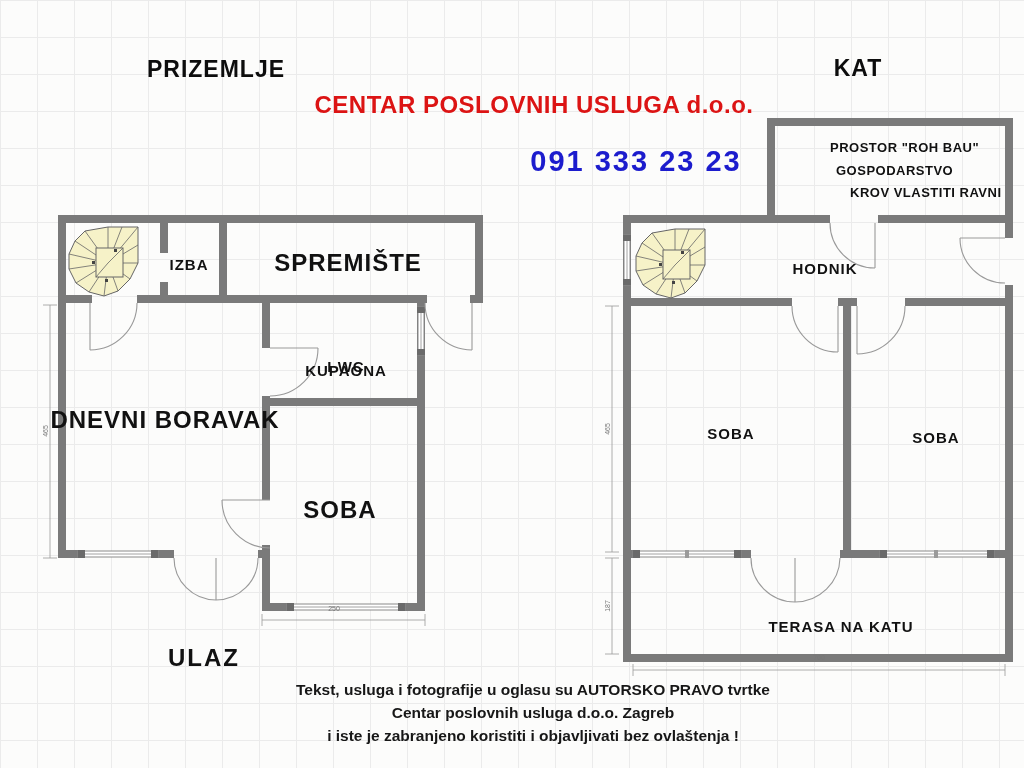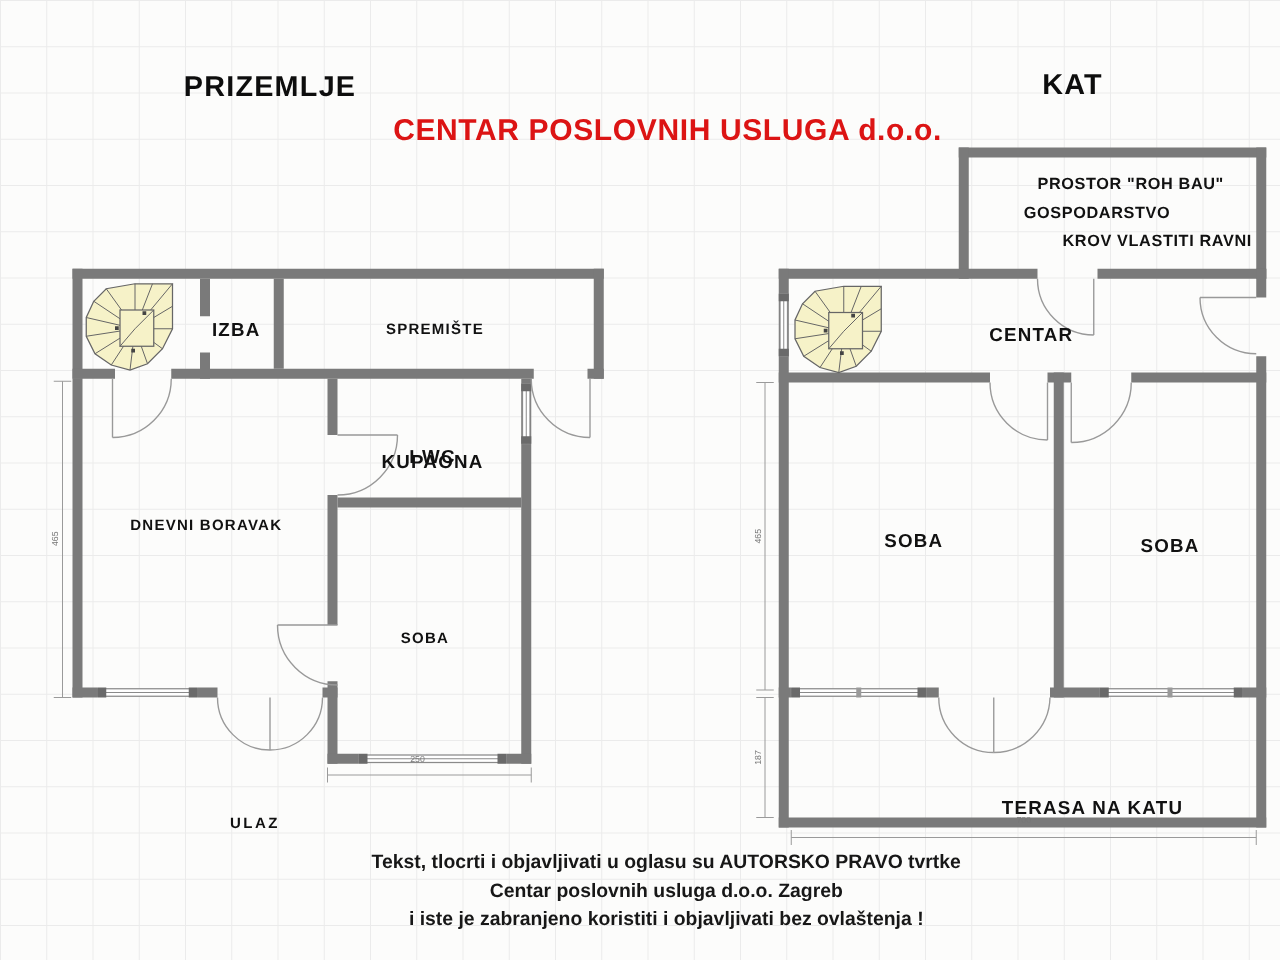--- a/index.html
+++ b/index.html
@@ -21,21 +21,21 @@
     white-space:nowrap;
     line-height:1;
     color:#111;
     font-weight:bold;
   }
   .label.left-align{transform:translate(0,-50%);}
   .plan-title{font-size:23px;letter-spacing:1px;color:#0d0d0d;}
   .company{font-size:24px;color:#dc1414;letter-spacing:0.5px;}
   .phone{font-size:29px;color:#1c1ccd;letter-spacing:2px;}
   .room{font-size:15px;letter-spacing:1px;}
-  .room-lg{font-size:12px;letter-spacing:1px;}
+  .room-lg{font-size:24px;letter-spacing:1px;}
   .annex-line{font-size:13px;letter-spacing:0.5px;}
   .footer-line{font-size:15.5px;color:#171717;}
   .dim{
     font-size:7px;font-weight:normal;color:#777;letter-spacing:0;
   }
   .dim.vert{transform:translate(-50%,-50%) rotate(-90deg);}
 </style>
 </head>
 <body>
 
@@ -221,41 +221,42 @@
       <line x1="1005" y1="664" x2="1005" y2="676"></line>
     </g>
 
     <use href="#stairG" transform="translate(631,225)"></use>
   </svg>
 
   <div class="label plan-title" style="left:216px;top:69px;">PRIZEMLJE</div>
   <div class="label plan-title" style="left:858px;top:68px;">KAT</div>
 
   <div class="label company" style="left:534px;top:105px;">CENTAR POSLOVNIH USLUGA d.o.o.</div>
+  <div class="label phone" style="left:636px;top:161px;">091 333 23 23</div>
 
   <div class="label room" style="left:189px;top:264px;">IZBA</div>
   <div class="label room-lg" style="left:348px;top:263px;">SPREMIŠTE</div>
   <div class="label room" style="left:346px;top:340px;margin-top:30px;">KUPAONA</div>
   <div class="label room" style="left:346px;top:366px;">I WC</div>
   <div class="label room-lg" style="left:165px;top:420px;">DNEVNI BORAVAK</div>
   <div class="label room-lg" style="left:340px;top:510px;">SOBA</div>
   <div class="label room-lg" style="left:204px;top:658px;letter-spacing:2px;">ULAZ</div>
 
   <div class="label annex-line left-align" style="left:830px;top:147px;">PROSTOR "ROH BAU"</div>
-  <div class="label annex-line left-align" style="left:783px;top:170px;padding-left:36px;">GOSPODARSTVO</div>
+  <div class="label annex-line left-align" style="left:800px;top:170px;padding-left:36px;">GOSPODARSTVO</div>
   <div class="label annex-line left-align" style="left:830px;top:192px;padding-left:20px;">KROV VLASTITI RAVNI</div>
 
-  <div class="label room" style="left:825px;top:268px;">CENTAR</div>
+  <div class="label room" style="left:825px;top:268px;">HODNIK</div>
   <div class="label room" style="left:731px;top:433px;">SOBA</div>
   <div class="label room" style="left:936px;top:437px;">SOBA</div>
-  <div class="label room" style="left:841px;top:647px;margin-left:33px;">TERASA NA KATU</div>
+  <div class="label room" style="left:841px;top:626px;">TERASA NA KATU</div>
 
   <div class="label dim vert" style="left:45px;top:431px;">465</div>
   <div class="label dim" style="left:334px;top:608px;">250</div>
   <div class="label dim vert" style="left:607px;top:429px;">465</div>
   <div class="label dim vert" style="left:607px;top:606px;">187</div>
   <div class="label dim" style="left:819px;top:657px;">700</div>
 
-  <div class="label footer-line" style="left:533px;top:690px;">Tekst, tlocrti i objavljivati u oglasu su AUTORSKO PRAVO tvrtke</div>
+  <div class="label footer-line" style="left:533px;top:690px;">Tekst, usluga i fotografije u oglasu su AUTORSKO PRAVO tvrtke</div>
   <div class="label footer-line" style="left:533px;top:736px;">i iste je zabranjeno koristiti i objavljivati bez ovlaštenja !</div>
   <div class="label footer-line" style="left:533px;top:713px;">Centar poslovnih usluga d.o.o. Zagreb</div>
 
 </div>
 
 </body></html>

